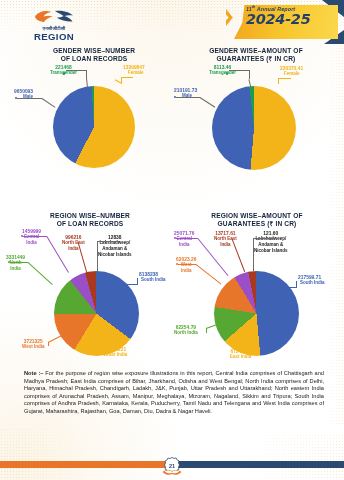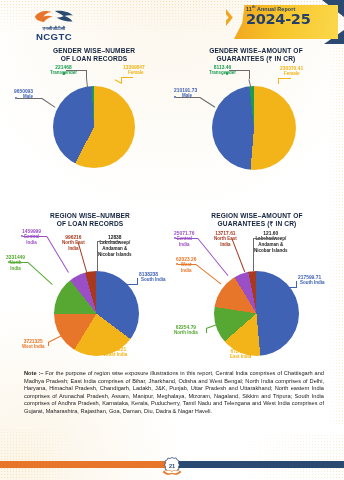--- a/index.html
+++ b/index.html
@@ -49,21 +49,21 @@
   .ribbon{position:absolute;right:0;top:0;width:120px;height:44px;}
   .rib-navy-tr{position:absolute;right:0;top:0;width:0;height:0;
     border-top:17px solid #2b4a72;border-left:22px solid transparent;}
   .rib-navy-br{position:absolute;right:0;bottom:0;width:0;height:0;
     border-bottom:14px solid #2b4a72;border-left:20px solid transparent;}
   .rib-gold{position:absolute;right:6px;top:5px;width:104px;height:34px;
     background:linear-gradient(100deg,#f2a51e 0%,#f7c52b 45%,#fbd84b 100%);
     clip-path:polygon(10% 0, 100% 0, 100% 100%, 0 100%, 8% 52%);}
   .rib-chev{position:absolute;left:2px;top:9px;width:11px;height:17px;
     background:#f2a51e;clip-path:polygon(0 0,62% 50%,0 100%,0 68%,24% 50%,0 32%);}
-  .rib-txt{position:absolute;left:22px;top:4px;color:#23406b;}
+  .rib-txt{position:absolute;left:22px;top:4px;color:#23406b;font-style:italic;}
   .rib-small{font-size:5.4px;font-weight:700;letter-spacing:.1px;line-height:6px;}
   .rib-small sup{font-size:3.6px;}
   .rib-year{font-size:14.5px;font-weight:700;letter-spacing:-.3px;line-height:15px;
     font-family:"DejaVu Sans", sans-serif;}
 
   
   .chart-title{
     text-align:center;font-size:6.6px;font-weight:700;color:#12223e;
     letter-spacing:.15px;line-height:8.4px;text-transform:uppercase;
   }
@@ -106,21 +106,21 @@
   <div class="dots dots-right"></div>
 
   <div class="header">
 
     <div class="logo">
       <svg class="logo-bird" viewBox="0 0 84 34">
         <path d="M4 17 C10 7, 26 3, 37 8 C30 9, 24 12, 21 17 C27 15, 34 15, 39 17 C31 19, 25 23, 22 28 C12 27, 5 23, 4 17 Z" fill="#e8762a"></path>
         <path d="M44 6 C56 4, 72 7, 80 15 C74 14, 68 14, 63 16 C70 18, 76 22, 79 27 C69 28, 56 25, 47 19 C53 19, 58 18, 61 16 C55 12, 49 9, 44 6 Z" fill="#2b4a72"></path>
       </svg>
       <div class="logo-hindi">एनसीजीटीसी</div>
-      <div class="logo-name">NCGTC</div>
+      <div class="logo-name">REGION</div>
     </div>
 
     <div class="ribbon">
       <div class="rib-navy-tr"></div>
       <div class="rib-navy-br"></div>
       <div class="rib-gold"></div>
       <div class="rib-chev"></div>
       <div class="rib-txt">
         <div class="rib-small"><span>11</span><sup>th</sup><span> Annual Report</span></div>
         <div class="rib-year">2024-25</div>

